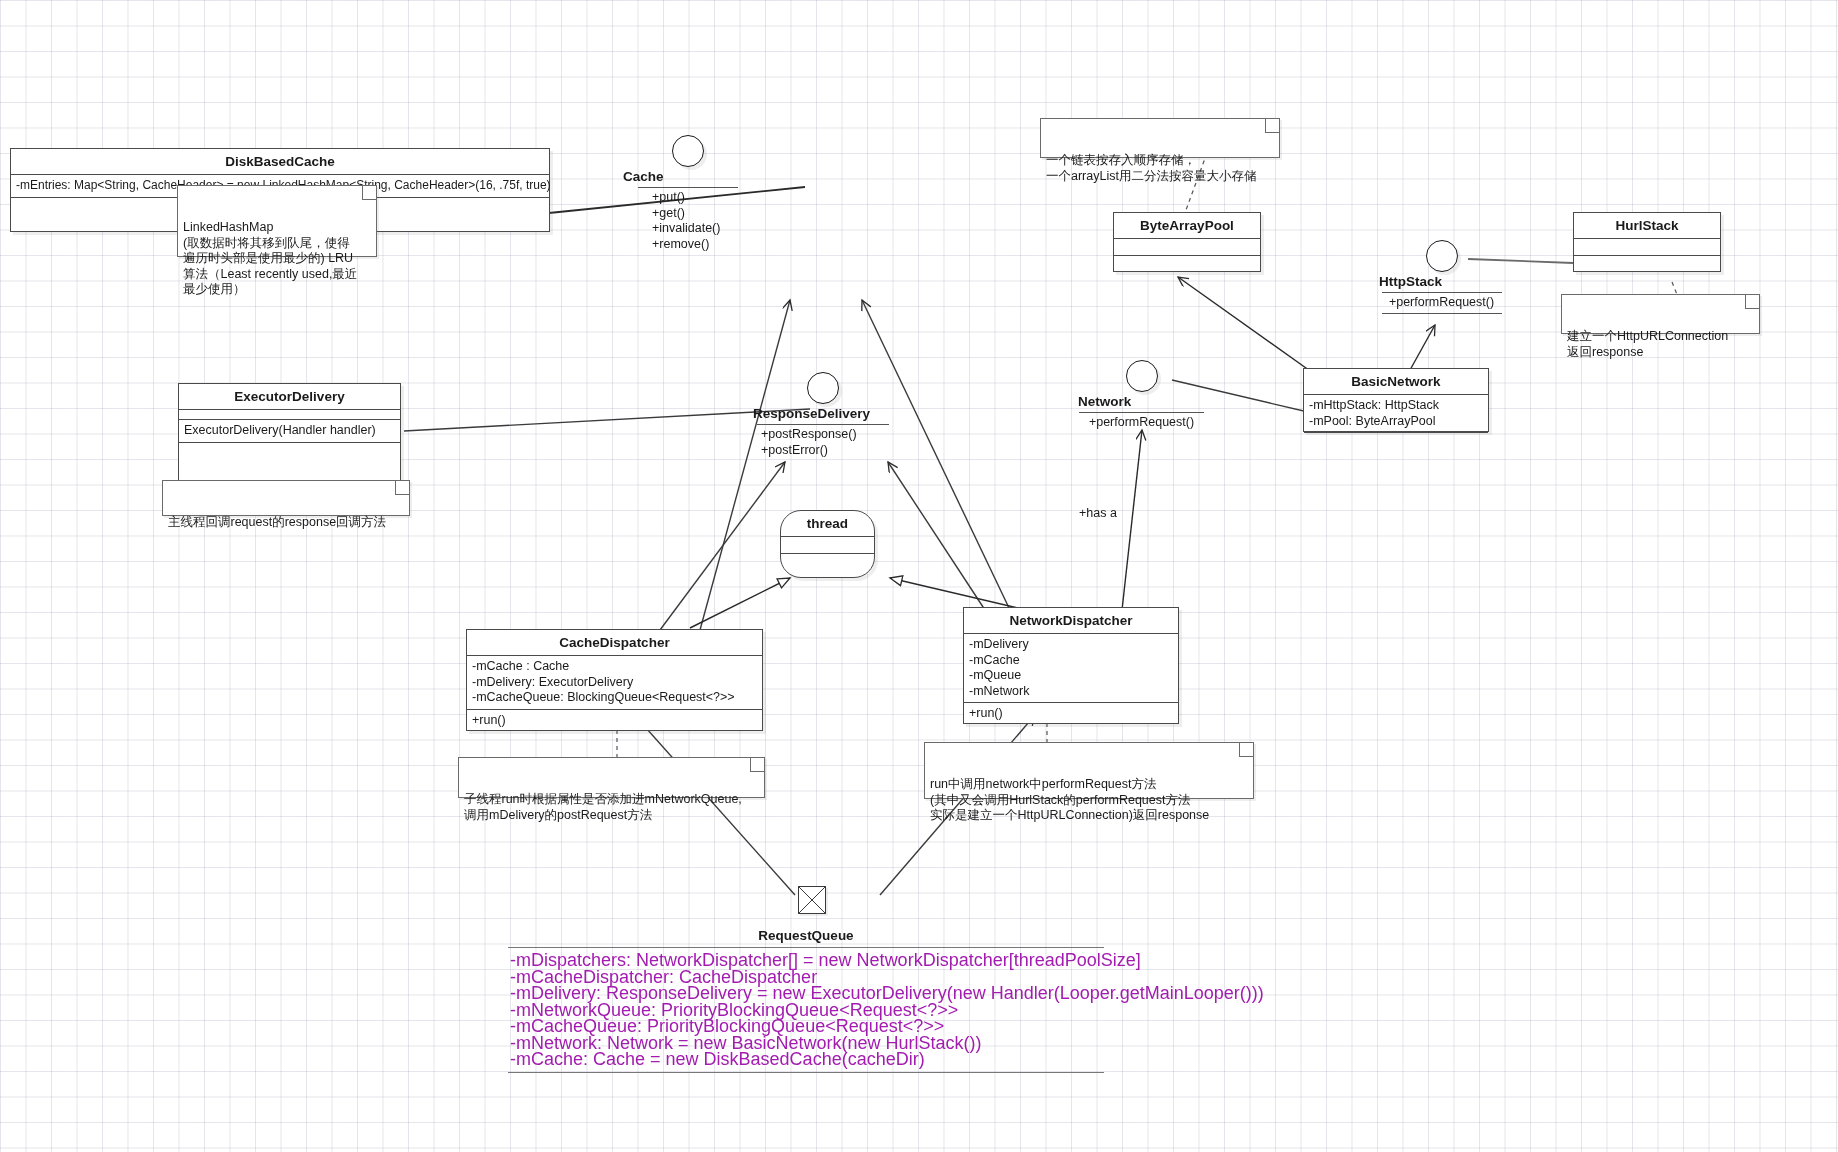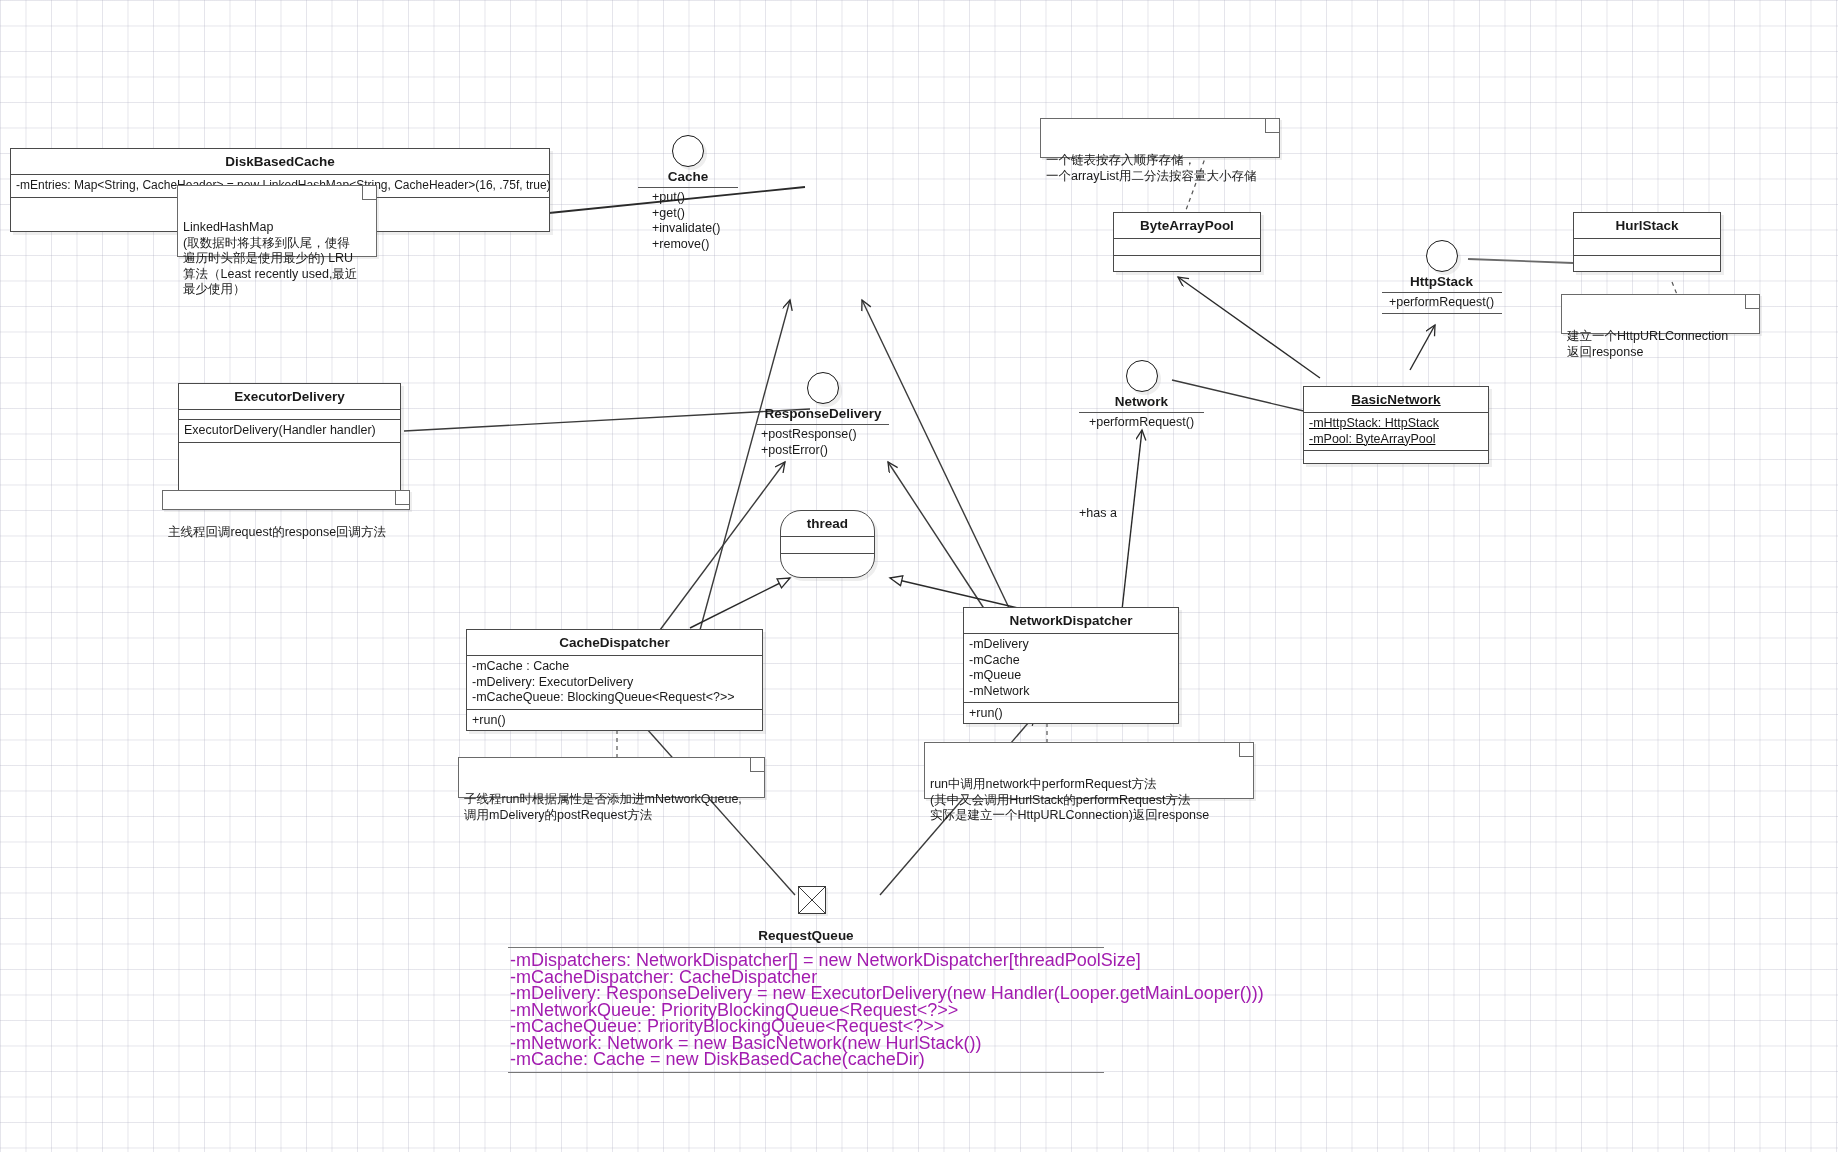--- a/index.html
+++ b/index.html
@@ -48,21 +48,21 @@
 
   
   .lolli{position:absolute;}
   .lolli .ball{
     width:30px;height:30px;border-radius:50%;
     border:1.5px solid #1a1a1a;background:#fff;
     box-shadow:3px 3px 0 rgba(120,120,120,0.13);
     margin:0 auto;
   }
   .lolli .iname{
-    text-align:center;font-weight:bold;font-size:13.5px;color:#1a1a1a;
+    text-align:left;font-weight:bold;font-size:13.5px;color:#1a1a1a;
     margin-top:2px;white-space:nowrap;
   }
   .lolli .sep{height:0;border-top:1.6px solid #555;margin:3px auto 2px auto;}
   .lolli .ops{font-size:12.5px;color:#1a1a1a;line-height:15.5px;white-space:nowrap;}
   .lolli .ops.centered{text-align:center;}
   .lolli .sep2{height:0;border-top:1.6px solid #555;margin:2px auto 0 auto;}
 
   
   .note{
     position:absolute;
@@ -241,21 +241,21 @@
 
   <div class="uml" style="left:178px;top:383px;width:223px;height:123px;">
     <div class="title">ExecutorDelivery</div>
     <div class="compartment empty" style="min-height:9px;"></div>
     <div class="compartment">
       <div class="row">ExecutorDelivery(Handler handler)</div>
     </div>
     <div class="compartment empty" style="min-height:30px;"></div>
   </div>
 
-  <div class="note" style="left:162px;top:490px;width:248px;height:20px;">
+  <div class="note" style="left:162px;top:480px;width:248px;height:36px;">
     <span class="fold"></span>
     <span>主线程回调request的response回调方法</span>
   </div>
 
   <div class="lolli" style="left:753px;top:372px;width:140px;">
     <div class="ball"></div>
     <div class="iname">ResponseDelivery</div>
     <div class="sep" style="width:132px;"></div>
     <div class="ops" style="padding-left:8px;">
       <div class="row">+postResponse()</div>
@@ -265,21 +265,21 @@
 
   <div class="lolli" style="left:1078px;top:360px;width:127px;">
     <div class="ball"></div>
     <div class="iname">Network</div>
     <div class="sep" style="width:125px;"></div>
     <div class="ops centered">
       <div class="row">+performRequest()</div>
     </div>
   </div>
 
-  <div class="uml" style="left:1303px;top:386px;width:186px;height:78px;text-decoration:underline;">
+  <div class="uml" style="left:1303px;top:368px;width:186px;height:64px;">
     <div class="title">BasicNetwork</div>
     <div class="compartment">
       <div class="row">-mHttpStack: HttpStack</div>
       <div class="row">-mPool: ByteArrayPool</div>
     </div>
     <div class="compartment empty" style="min-height:22px;"></div>
   </div>
 
   <div class="uml" style="left:780px;top:510px;width:95px;height:68px;border-radius:21px;">
     <div class="title">thread</div>

